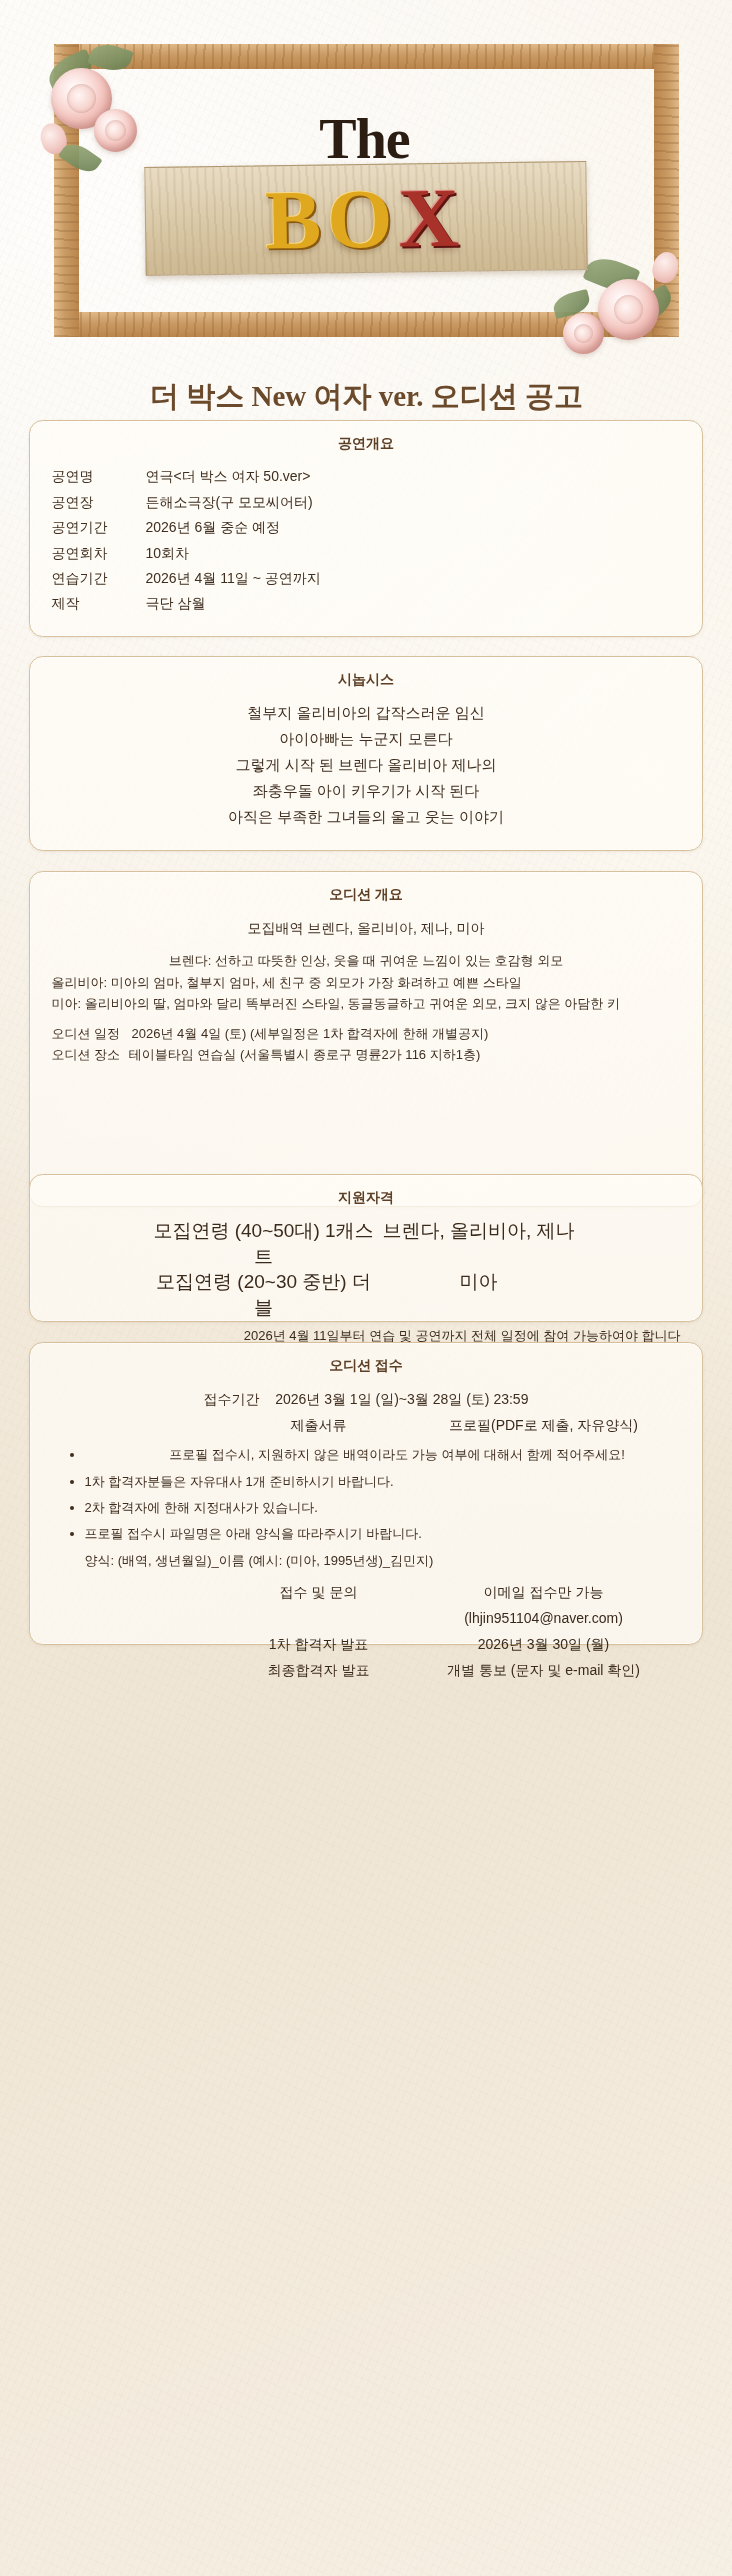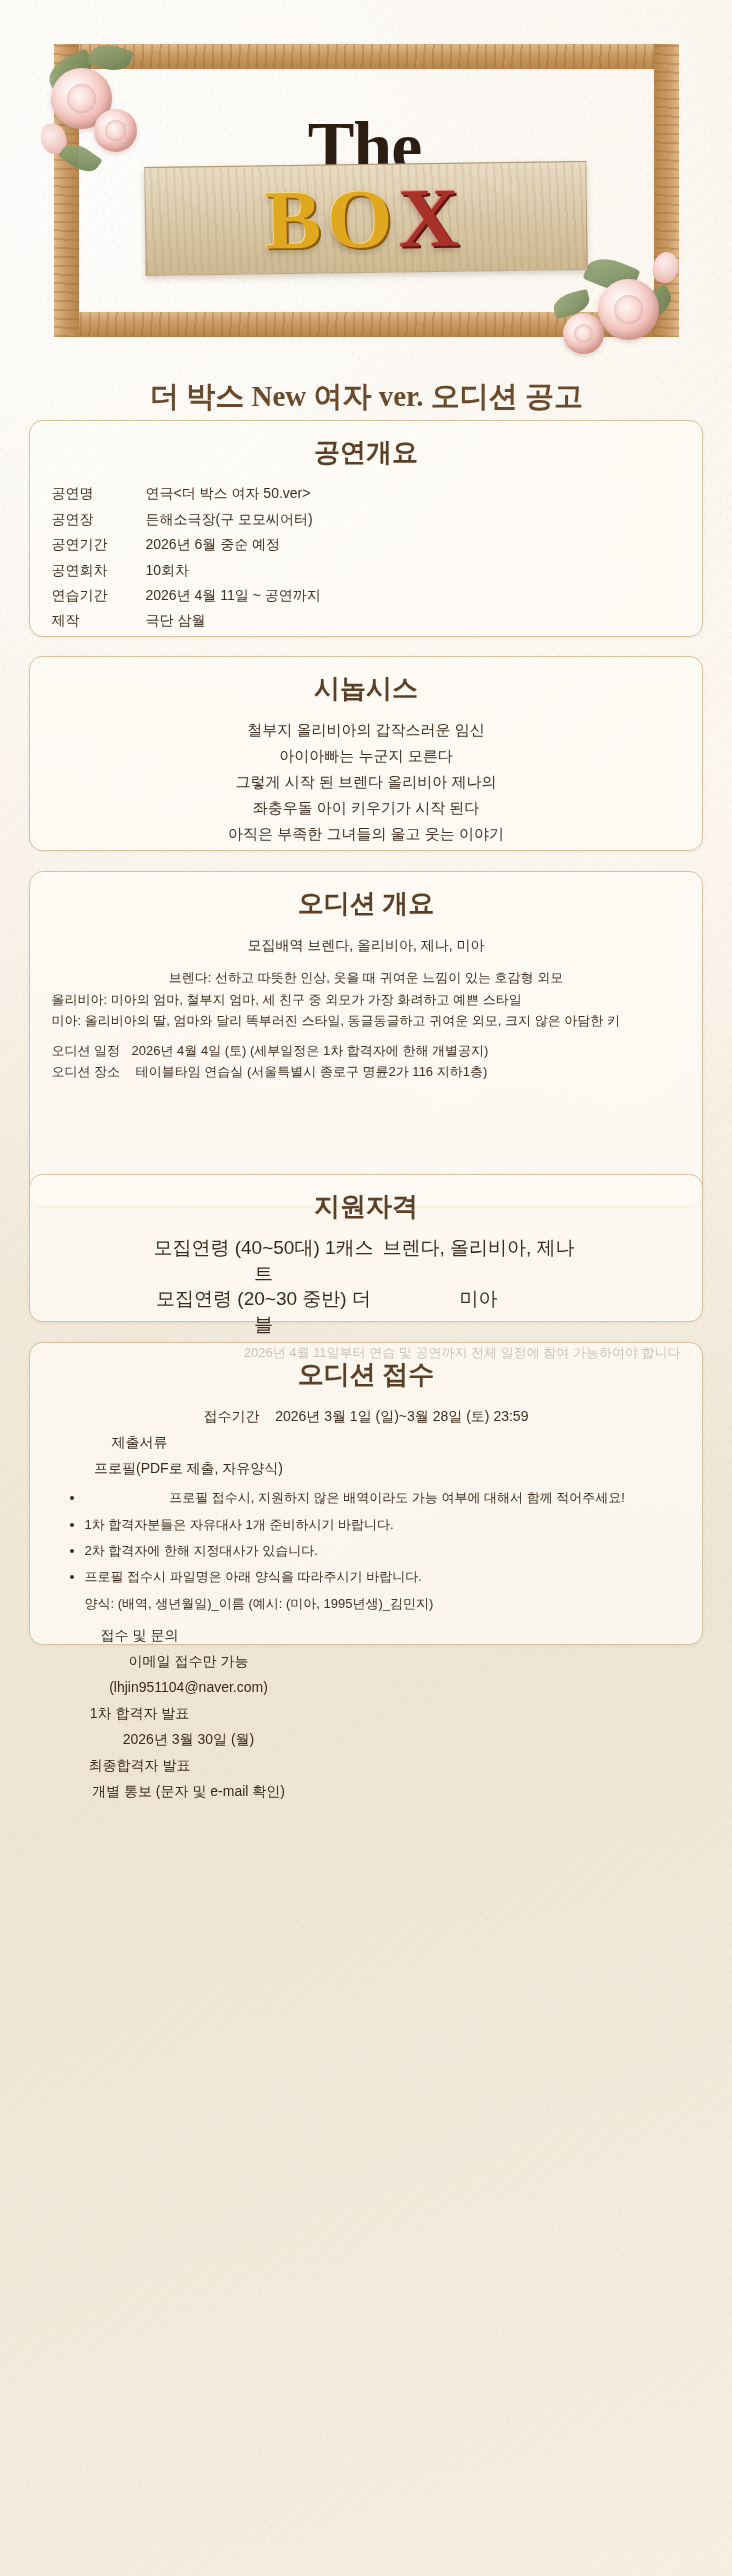--- a/index.html
+++ b/index.html
@@ -63,21 +63,21 @@
                   linear-gradient(90deg, #b9854c 0%, #c99a63 55%, #e0b887 100%); }
 
   .title-the {
     position: absolute;
     left: 0;
     right: 4px;
     top: 107px;
     text-align: center;
     font-family: "Liberation Serif", serif;
     font-weight: bold;
-    font-size: 70px;
+    font-size: 56px;
     letter-spacing: -1px;
     color: #2b1d12;
     text-shadow: 1px 2px 0 rgba(255,255,255,0.5);
   }
   .box-plaque {
     position: absolute;
     left: 145px;
     top: 164px;
     width: 440px;
     height: 107px;
@@ -159,21 +159,21 @@
     box-sizing: border-box;
     border: 1px solid #d7c09b;
     border-radius: 13.7px;
     background: rgba(255, 252, 246, 0.72);
     box-shadow: 0 1px 2.9px rgba(150,120,80,0.12), inset 0 0 0 1px rgba(255,255,255,0.5);
     padding: 13.7px 21.5px 15.6px;
   }
   .card-title {
     text-align: center;
     font-family: "Liberation Serif", serif;
-    font-size: 26px;
+    font-size: 14px;
     font-weight: bold;
     color: #5d3f26;
     margin-bottom: 11.7px;
   }
   .kv {
     display: flex;
     justify-content: flex-start;
     font-size: 14px;
     line-height: 25.4px;
     color: #3f2e1f;
@@ -218,24 +218,23 @@
   .two-col {
     display: flex;
     justify-content: center;
     font-size: 19px;
     line-height: 25.4px;
   }
   .two-col .c1 { width: 225px; text-align: center; }
   .two-col .c2 { width: 205px; text-align: center; }
   .pair {
     display: flex;
-    justify-content: flex-start;
+    justify-content: flex-end;
     font-size: 14px;
     line-height: 26px;
-    flex-direction: column;
   }
   .pair .a { width: 176px; text-align: center; }
   .pair .b { width: 274px; text-align: center; }
   .full-center {
     text-align: right;
     font-size: 13px;
     line-height: 23.4px;
   }
 </style>
 </head>
@@ -312,21 +311,21 @@
     <div class="center-line" style="font-size:14px; margin-bottom:9px;">모집배역 브렌다, 올리비아, 제나, 미아</div>
     <div class="just-line" style="text-align:center;">브렌다: 선하고 따뜻한 인상, 웃을 때 귀여운 느낌이 있는 호감형 외모</div>
     <div class="just-line">올리비아: 미아의 엄마, 철부지 엄마, 세 친구 중 외모가 가장 화려하고 예쁜 스타일</div>
     <div class="just-line">미아: 올리비아의 딸, 엄마와 달리 똑부러진 스타일, 동글동글하고 귀여운 외모, 크지 않은 아담한 키</div>
     <div class="just-line" style="margin-top:7.8px;">
       <span>오디션 일정</span>
       <span style="margin-left:7.8px;">2026년 4월 4일 (토) (세부일정은 1차 합격자에 한해 개별공지)</span>
     </div>
     <div class="just-line">
       <span>오디션 장소</span>
-      <span style="margin-left:12px;">테이블타임 연습실 (서울특별시 종로구 명륜2가 116 지하1층)</span>
+      <span style="margin-left:5px;">테이블타임 연습실 (서울특별시 종로구 명륜2가 116 지하1층)</span>
     </div>
   </div>
 
   <div class="card" style="top:1174px; height:148px;">
     <div class="card-title">지원자격</div>
     <div class="two-col">
       <div class="c1">모집연령 (40~50대) 1캐스트</div>
       <div class="c2">브렌다, 올리비아, 제나</div>
     </div>
     <div class="two-col">

